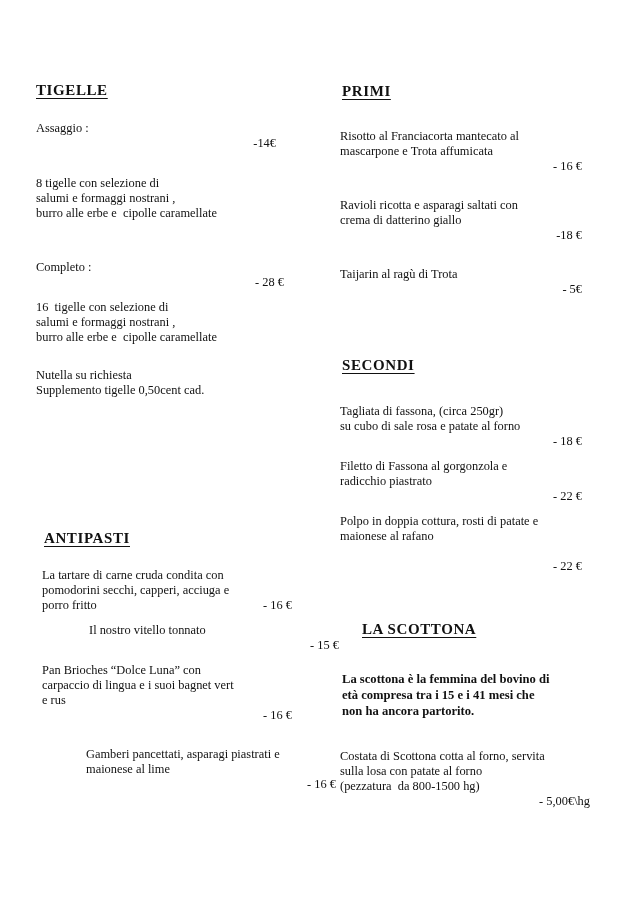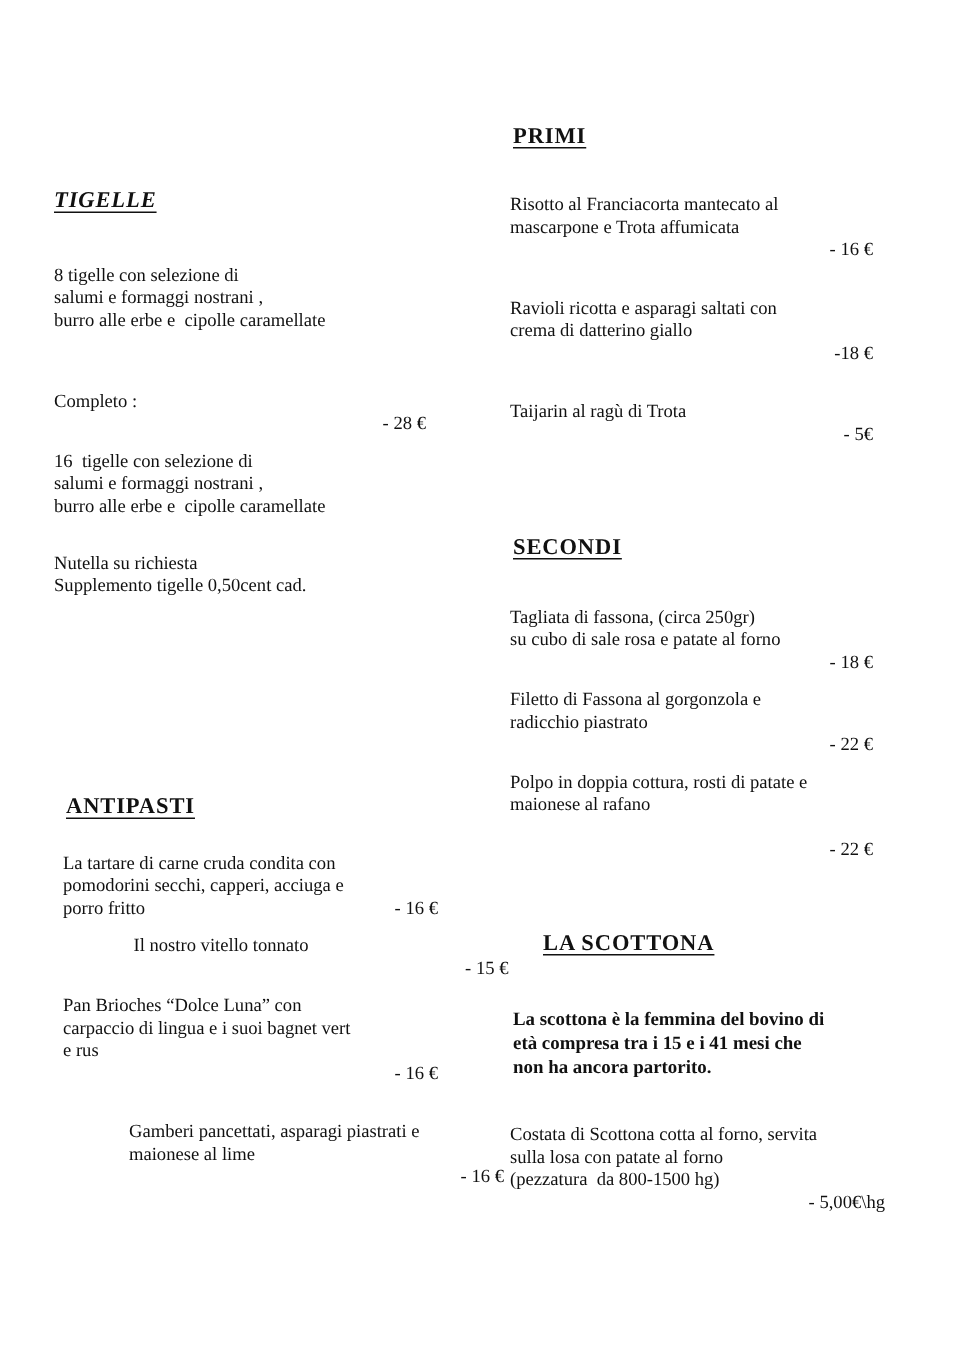--- a/index.html
+++ b/index.html
@@ -34,22 +34,20 @@
 
   .heading {
     font-weight: bold;
     font-size: 15px;
     letter-spacing: 0.6px;
     text-decoration: underline;
     text-underline-offset: 3px;
     white-space: nowrap;
   }
   .heading.italic {
-    font-style: italic;
-    margin-top: 44px;
   }
   .line {
     font-size: 12.4px;
     line-height: 15px;
     white-space: pre-wrap;
   }
   .price {
     font-size: 12.4px;
     line-height: 15px;
     display: block;
@@ -76,20 +74,24 @@
 <body>
 
 <div class="page">
 
   <div class="col col-left">
 
     <div class="section" style="top:82px; left:6px;">
       <div class="heading italic">TIGELLE</div>
     </div>
 
+    <div class="section" style="top:121px; left:6px;">
+      <div class="line">Assaggio :</div>
+      <div class="price pr-pad3">-14€</div>
+    </div>
 
     <div class="section" style="top:176px; left:6px;">
       <div class="line">8 tigelle con selezione di
 salumi e formaggi nostrani ,
 burro alle erbe e  cipolle caramellate</div>
     </div>
 
     <div class="section" style="top:260px; left:6px;">
       <div class="line">Completo :</div>
       <div class="price pr-pad2">- 28 €</div>

